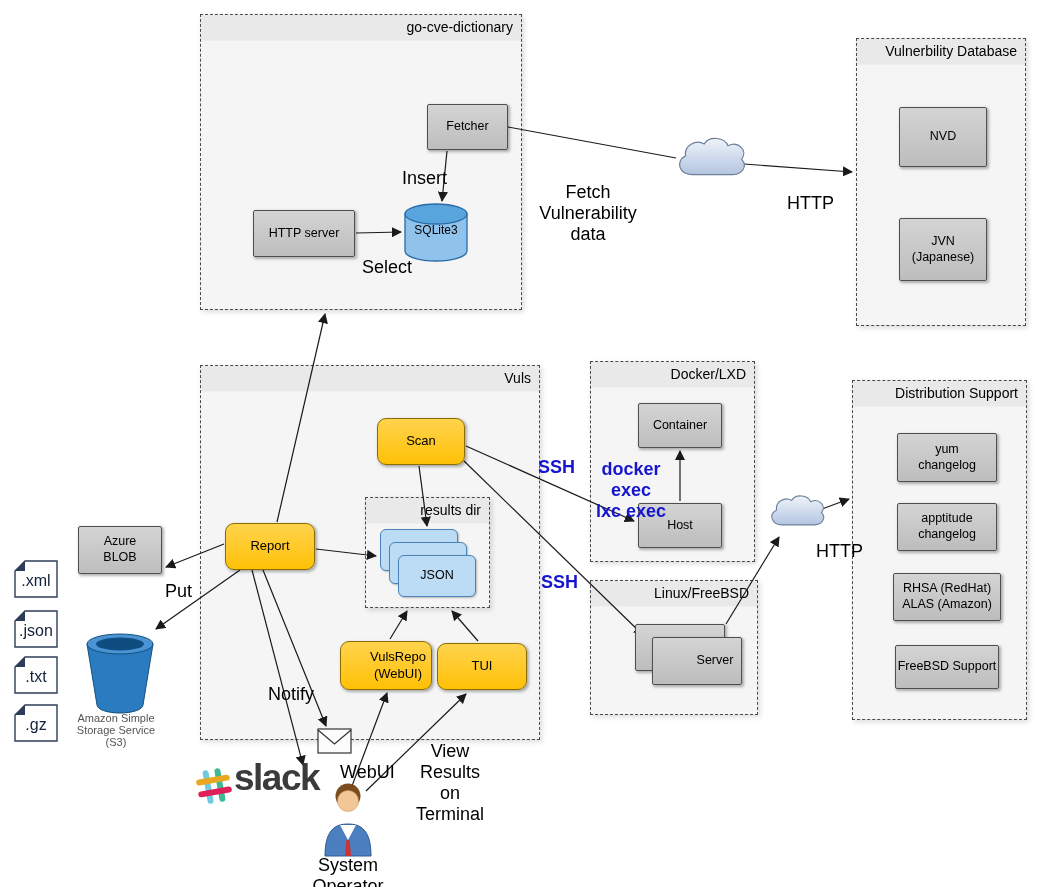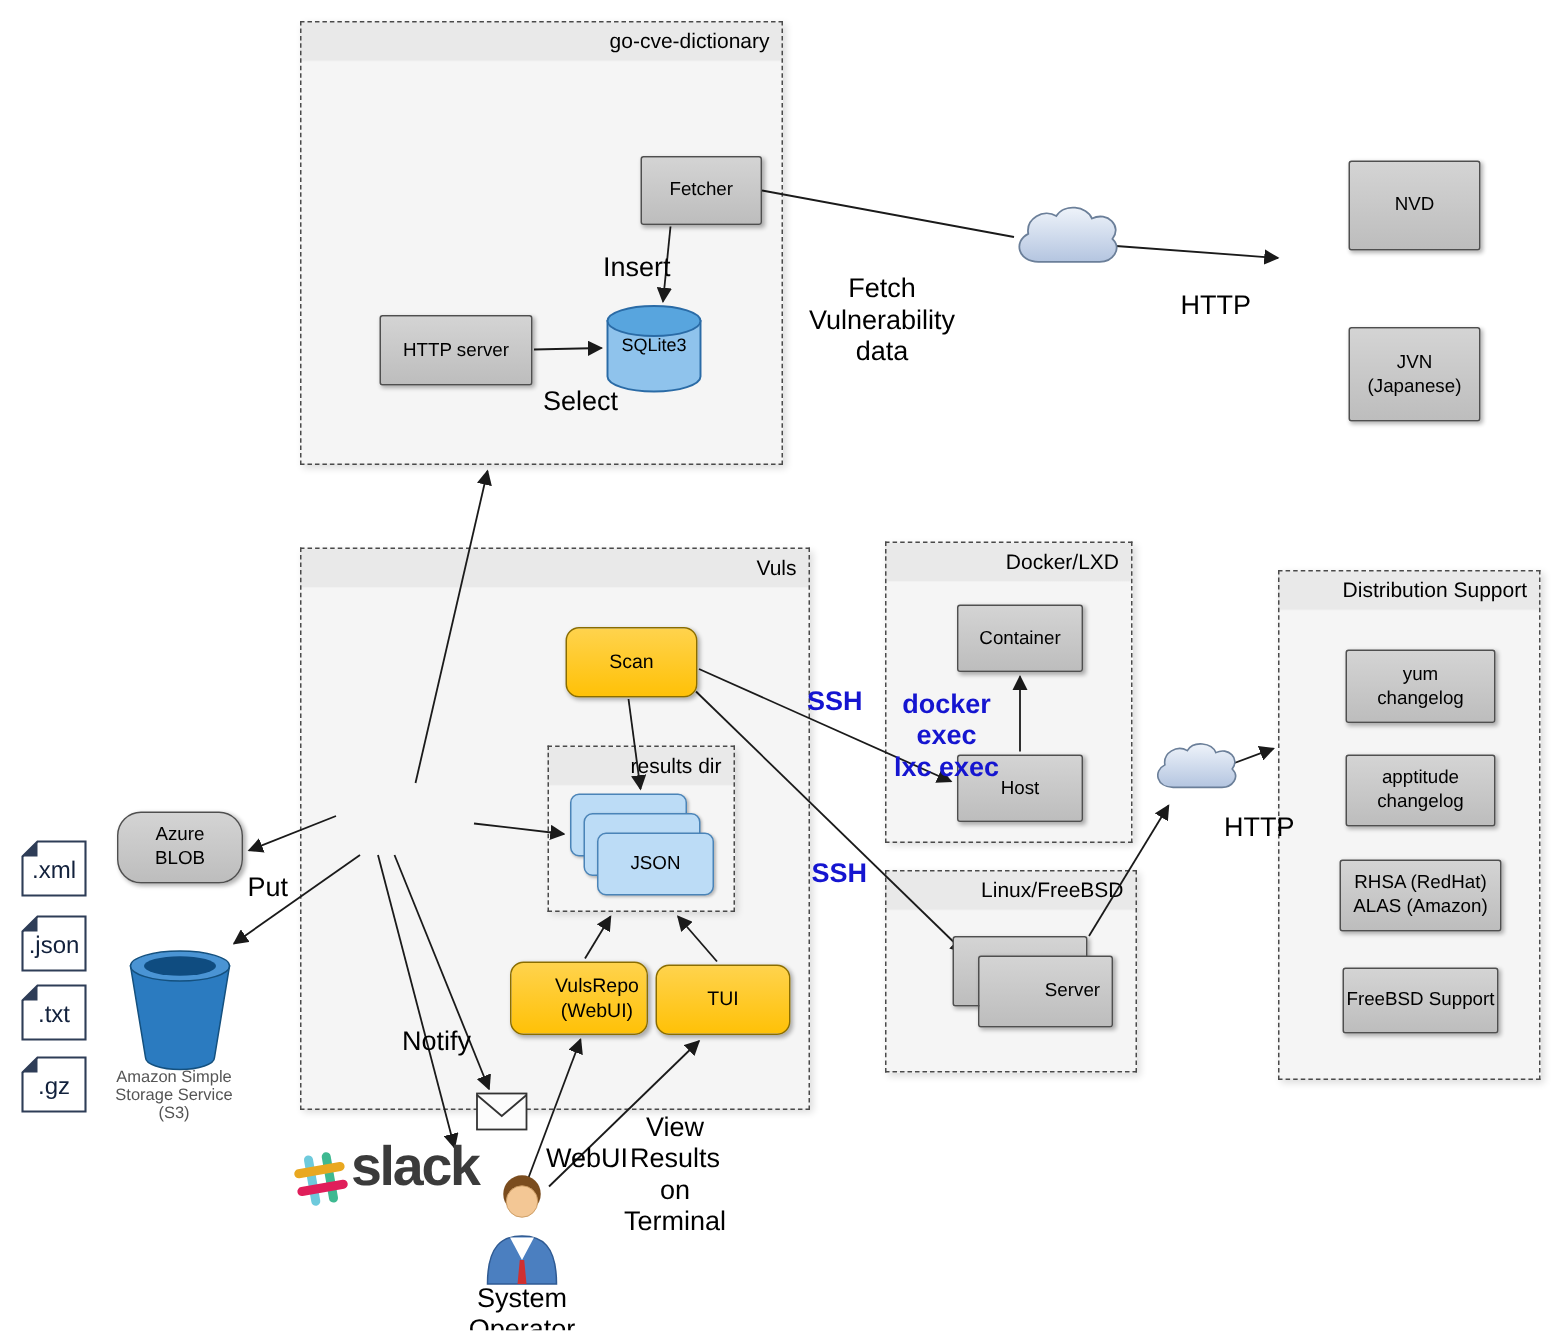--- a/index.html
+++ b/index.html
@@ -41,20 +41,23 @@
 </style>
 </head>
 <body>
 
 <div class="stage">
 
   <div class="group" style="left:200px;top:14px;width:322px;height:296px;">
     <span class="gtitle">go-cve-dictionary</span>
   </div>
 
+  <div class="group" style="left:856px;top:38px;width:170px;height:288px;">
+    <span class="gtitle">Vulnerbility Database</span>
+  </div>
 
   <div class="group" style="left:200px;top:365px;width:340px;height:375px;">
     <span class="gtitle">Vuls</span>
   </div>
 
   <div class="group" style="left:365px;top:497px;width:125px;height:111px;">
     <span class="gtitle">results dir</span>
   </div>
 
   <div class="group" style="left:590px;top:361px;width:165px;height:201px;padding-left:29px;">
@@ -138,35 +141,36 @@
 
   <div class="node gray" style="left:427px;top:104px;width:81px;height:46px;">Fetcher</div>
   <div class="node gray" style="left:253px;top:210px;width:102px;height:47px;">HTTP server</div>
   <div class="sql-label">SQLite3</div>
 
   <div class="node gray" style="left:899px;top:107px;width:88px;height:60px;">NVD</div>
   <div class="node gray" style="left:899px;top:218px;width:88px;height:63px;">JVN
 (Japanese)</div>
 
   <div class="node yellow" style="left:377px;top:418px;width:88px;height:47px;">Scan</div>
+  <div class="node yellow" style="left:225px;top:523px;width:90px;height:47px;">Report</div>
   <div class="node yellow" style="left:340px;top:641px;width:92px;height:49px;padding-left:24px;">VulsRepo
 (WebUI)</div>
   <div class="node yellow" style="left:437px;top:643px;width:90px;height:47px;">TUI</div>
 
   <div class="node blue" style="left:380px;top:529px;width:78px;height:42px;"></div>
   <div class="node blue" style="left:389px;top:542px;width:78px;height:42px;"></div>
   <div class="node blue" style="left:398px;top:555px;width:78px;height:42px;">JSON</div>
 
   <div class="node gray" style="left:638px;top:403px;width:84px;height:45px;">Container</div>
   <div class="node gray" style="left:638px;top:503px;width:84px;height:45px;">Host</div>
 
   <div class="node gray" style="left:635px;top:624px;width:90px;height:47px;"></div>
   <div class="node gray" style="left:652px;top:637px;width:90px;height:48px;padding-left:36px;">Server</div>
 
-  <div class="node gray" style="left:78px;top:541px;width:84px;height:48px;border-radius:16px;">Azure
+  <div class="node gray" style="left:78px;top:526px;width:84px;height:48px;">Azure
 BLOB</div>
 
   <div class="node gray" style="left:897px;top:433px;width:100px;height:49px;">yum
 changelog</div>
   <div class="node gray" style="left:897px;top:503px;width:100px;height:48px;">apptitude
 changelog</div>
   <div class="node gray" style="left:893px;top:573px;width:108px;height:48px;">RHSA (RedHat)
 ALAS (Amazon)</div>
   <div class="node gray" style="left:895px;top:645px;width:104px;height:44px;">FreeBSD Support</div>
 
@@ -204,21 +208,21 @@
   <div class="lbl center" style="left:528px;top:182px;width:120px;">Fetch
 Vulnerability data</div>
   <div class="lbl" style="left:787px;top:193px;">HTTP</div>
   <div class="lbl blue-b" style="left:538px;top:457px;">SSH</div>
   <div class="lbl blue-b" style="left:541px;top:572px;">SSH</div>
   <div class="lbl blue-b center" style="left:590px;top:459px;width:82px;">docker exec
 lxc exec</div>
   <div class="lbl" style="left:816px;top:541px;">HTTP</div>
   <div class="lbl" style="left:165px;top:581px;">Put</div>
   <div class="lbl" style="left:268px;top:684px;">Notify</div>
-  <div class="lbl" style="left:340px;top:762px;margin-left:24px;">WebUI</div>
+  <div class="lbl" style="left:340px;top:762px;">WebUI</div>
   <div class="lbl center" style="left:406px;top:741px;width:88px;">View Results
 on Terminal</div>
   <div class="lbl caption center" style="left:42px;top:712px;width:124px;padding-left:24px;">Amazon Simple
 Storage Service
 (S3)</div>
   <div class="lbl center" style="left:296px;top:855px;width:104px;">System Operator</div>
   <div class="slack-text">slack</div>
 
 </div>
 

